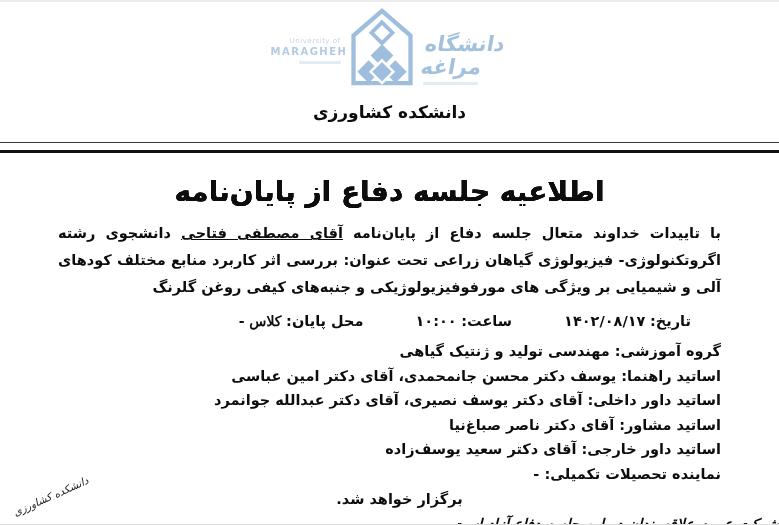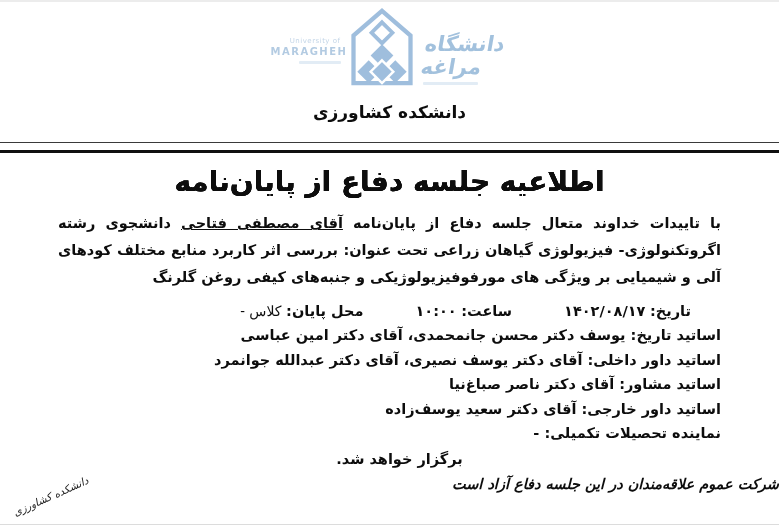--- a/index.html
+++ b/index.html
@@ -28,39 +28,39 @@
   .logo-fa .callig{
     font-size:21px;font-weight:bold;color:#a2c1dd;
     transform:skewX(-10deg);display:inline-block;line-height:1.1;
   }
   .logo-fa .bar{width:55px;}
   
   .faculty{ text-align:center;margin-top:14px;font-size:17px;font-weight:bold;line-height:22px;}
   .rule-thin{margin-top:19px;height:1px;background:#3a3a3a;}
   .rule-thick{margin-top:7px;height:3px;background:#101010;}
   .title{
-    text-align:center;margin-top:8px;font-size:28px;font-weight:bold;line-height:42px;
+    text-align:center;margin-top:18px;font-size:28px;font-weight:bold;line-height:42px;
     text-shadow:0 0 .6px #000,0 0 .6px #000;
     direction:rtl;
   }
   
   .para{
     direction:rtl;text-align:justify;
     margin:7px 58px 0 58px;
     font-size:14.5px;font-weight:bold;line-height:27px;
   }
   .underline{text-decoration:underline;}
   .date-line{
     direction:rtl;display:flex;gap:52px;
     padding-right:88px;margin-top:8px;
     font-size:14.5px;line-height:24px;
   }
   .lbl{font-weight:bold;}
   .val{font-weight:bold;}
-  .val-light{font-weight:normal;font-family:"DejaVu Serif",serif;font-size:14px;}
+  .val-light{font-weight:bold;font-family:"DejaVu Serif",serif;font-size:14px;}
   .info-row{
     direction:rtl;text-align:right;
     margin:0 58px 0 58px;
     font-size:14.5px;line-height:24.5px;font-weight:bold;
   }
   .info-row.first{margin-top:6px;}
   .closing{
     direction:rtl;text-align:center;margin-top:1px;
     font-size:14.5px;font-weight:bold;line-height:24px;padding-left:20px;
   }
@@ -121,22 +121,26 @@
     <span>
       <span class="lbl">ساعت:</span>
       <span class="val">۱۰:۰۰</span>
     </span>
     <span>
       <span class="lbl">محل پایان:</span>
       <span class="val-light">کلاس -</span>
     </span>
   </div>
 
+  <div class="info-row first">
+    <span class="lbl">گروه آموزشی:</span>
+    <span class="val">مهندسی تولید و ژنتیک گیاهی</span>
+  </div>
   <div class="info-row">
-    <span class="lbl">اساتید تاریخ:</span>
+    <span class="lbl">اساتید راهنما:</span>
     <span class="val">یوسف دکتر محسن جانمحمدی، آقای دکتر امین عباسی</span>
   </div>
   <div class="info-row">
     <span class="lbl">اساتید داور داخلی:</span>
     <span class="val">آقای دکتر یوسف نصیری، آقای دکتر عبدالله جوانمرد</span>
   </div>
   <div class="info-row">
     <span class="lbl">اساتید مشاور:</span>
     <span class="val">آقای دکتر ناصر صباغ‌نیا</span>
   </div>

